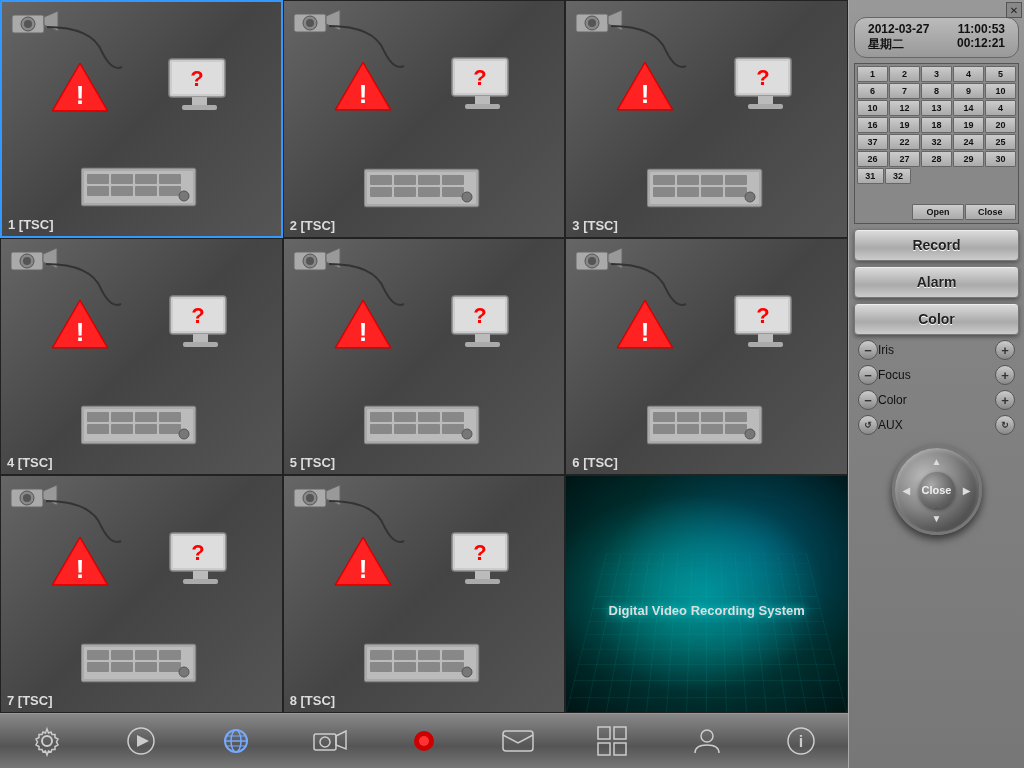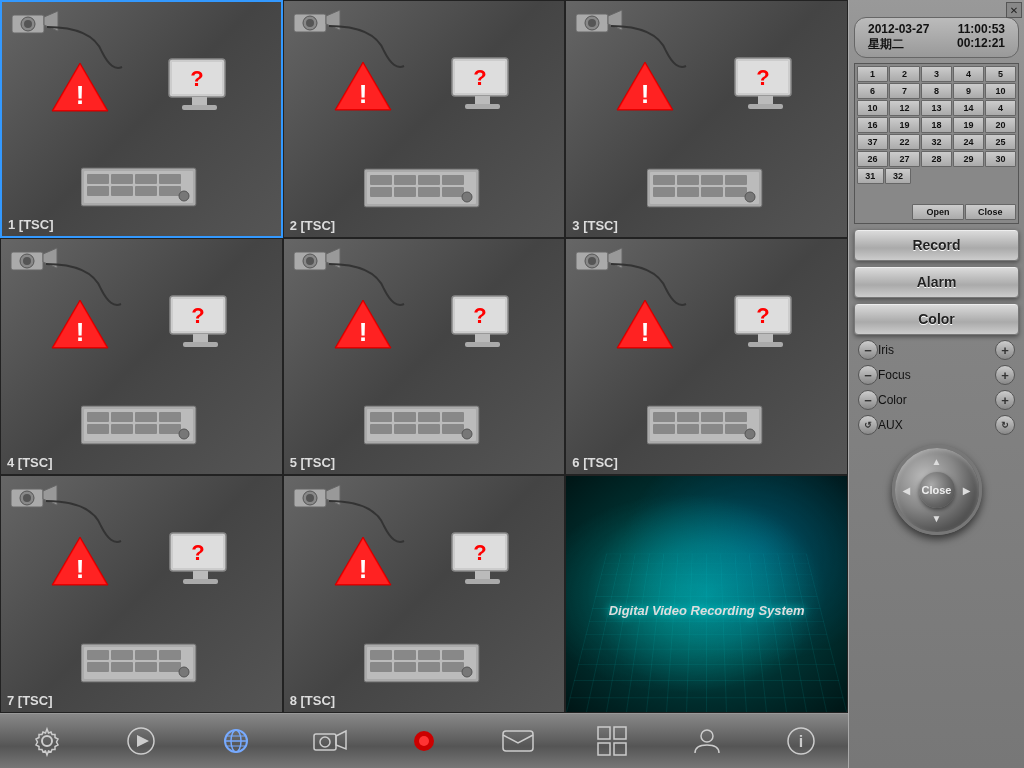--- a/index.html
+++ b/index.html
@@ -75,21 +75,20 @@
         radial-gradient(ellipse at 70% 30%, rgba(0,150,255,0.2) 0%, transparent 50%);
     }
 
     .dvr-brand-text {
       position: absolute;
       bottom: 40%;
       left: 50%;
       transform: translateX(-50%);
       color: #ddd;
       font-size: 13px;
-      font-style: italic;
       white-space: nowrap;
       text-shadow: 0 0 8px rgba(0,255,255,0.8);
       font-weight: bold;
     }
 
     
     .grid-lines {
       position: absolute;
       inset: 0;
       background-image: 

